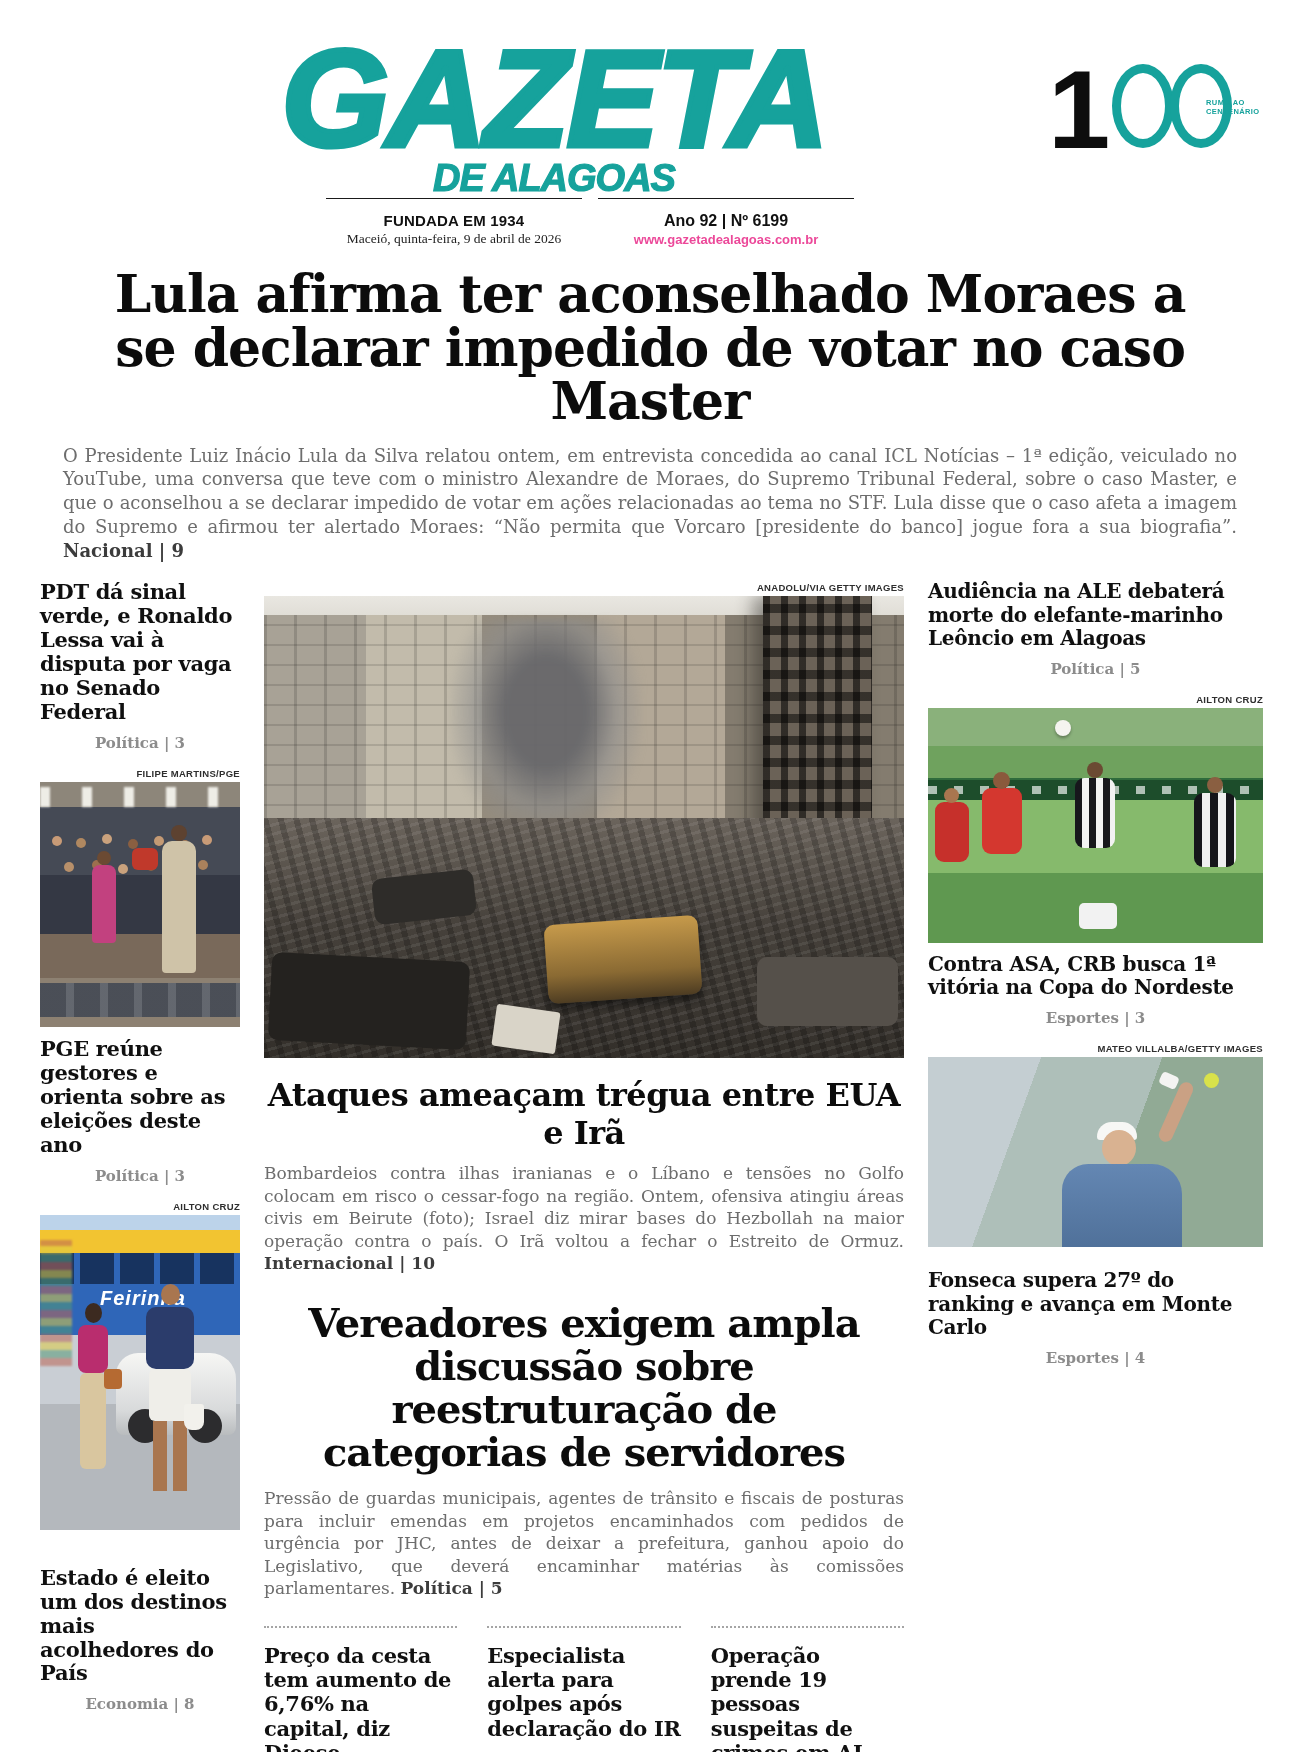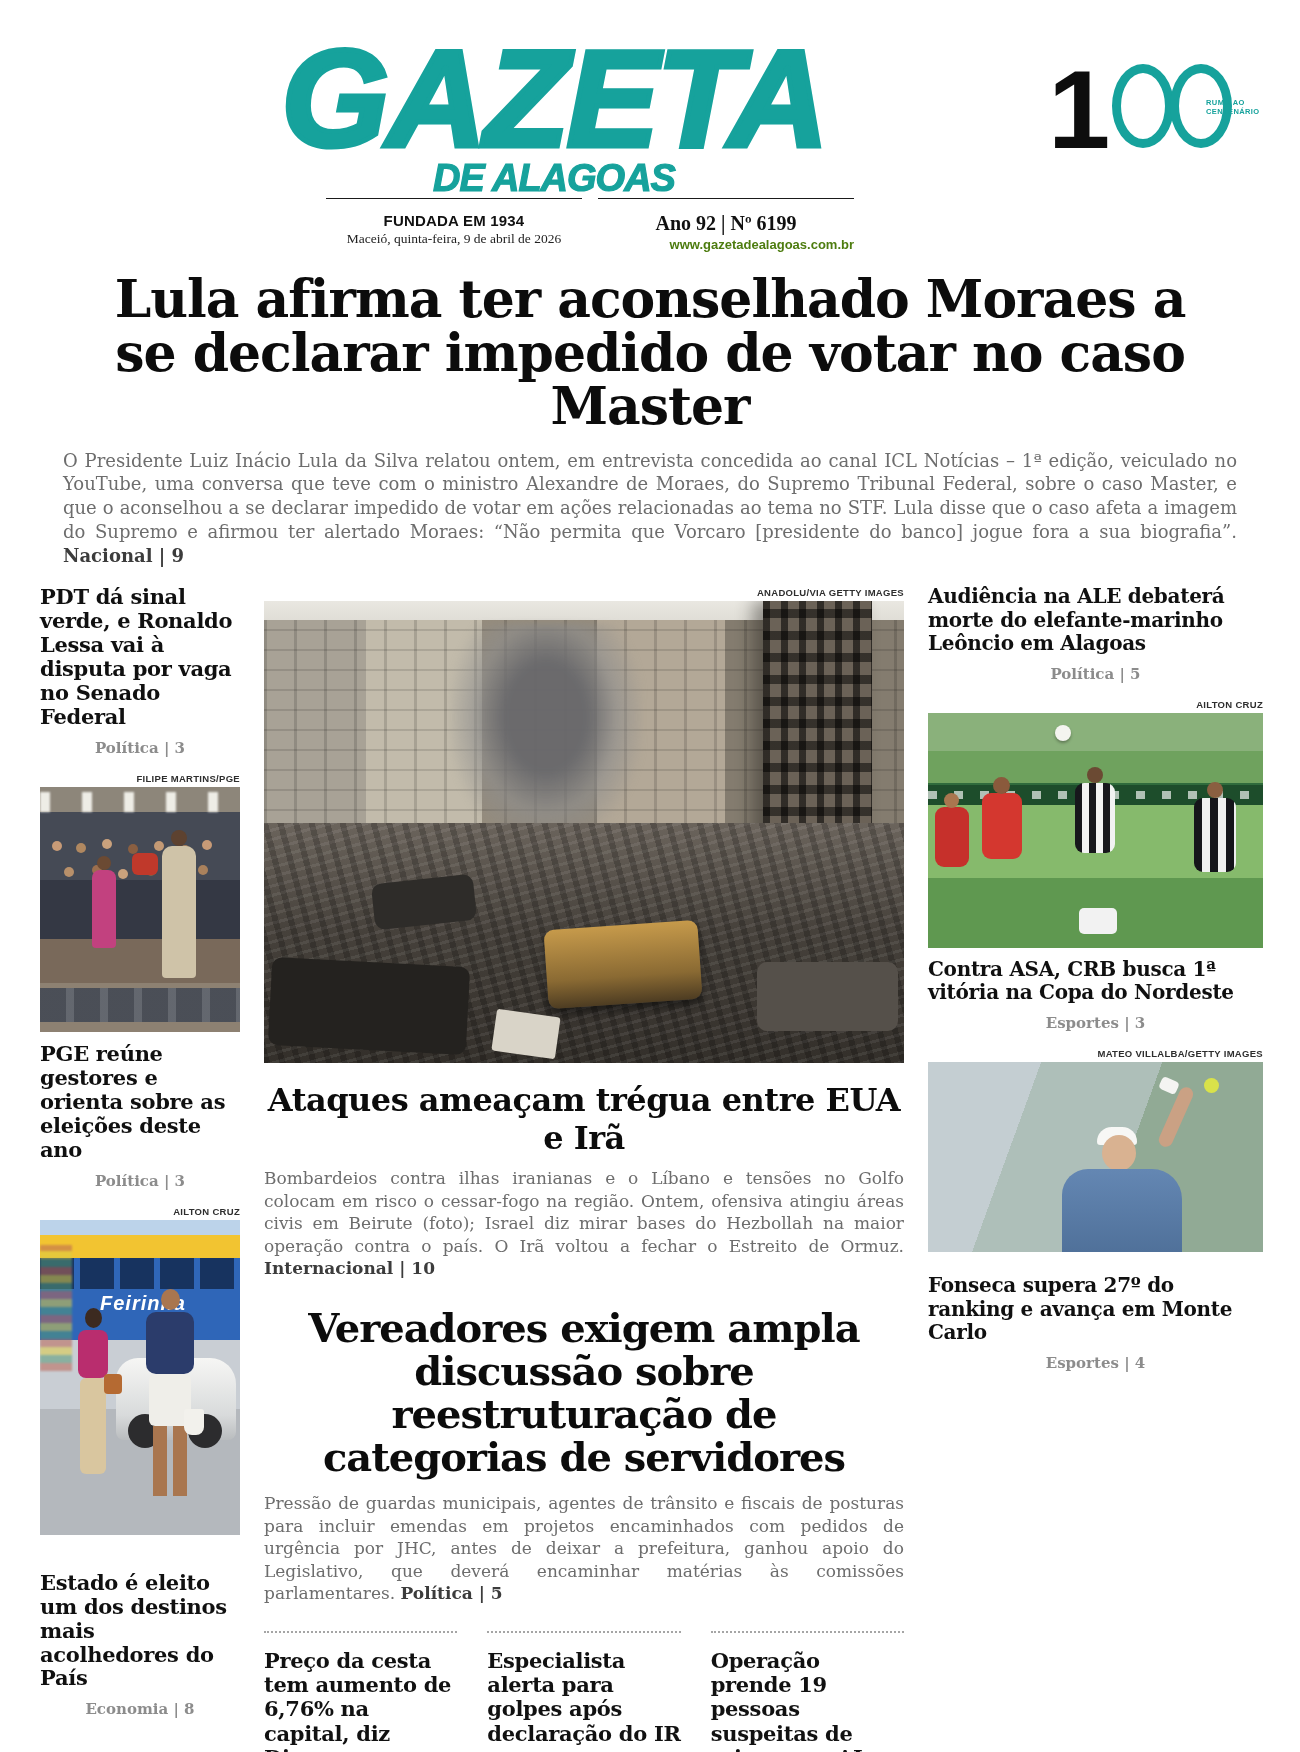--- a/index.html
+++ b/index.html
@@ -22,22 +22,22 @@
   .cent-ring { width:62px; height:84px; border:9px solid #16a29c; border-radius:50%; margin-left:2px; }
   .cent-ring + .cent-ring { margin-left:-4px; }
   .cent-caption { position:absolute; right:-4px; top:34px; width:58px; text-align:left;
                   font-size:7.5px; font-weight:bold; color:#16a29c; line-height:1.25; letter-spacing:.4px; }
 
   
   .dateline { display:flex; justify-content:center; gap:16px; transform:translateX(-60px); margin-top:2px; }
   .dl-block { border-top:1.5px solid #1a1a1a; padding-top:13px; width:256px; text-align:center; }
   .dl-founded { font-weight:bold; font-size:15px; letter-spacing:.2px; }
   .dl-date { font-family:"Liberation Serif", serif; font-size:13.5px; color:#222; margin-top:2px; }
-  .dl-edition { font-family:Liberation Serif, serif; font-weight:bold; font-size:20px; }
-  .dl-site { font-weight:bold; font-size:13px; color:#4d7c0f; margin-top:2px;text-align:right; }
+  .dl-edition { font-family:Liberation Sans, sans-serif; font-weight:bold; font-size:16px; }
+  .dl-site { font-weight:bold; font-size:13px; color:#ec4899; margin-top:2px; }
 
   
   .lead { text-align:center; }
   .lead h1 { font-family:"DejaVu Serif", serif; font-weight:bold; font-size:52px; line-height:1.03;
              letter-spacing:-1px; max-width:1140px; margin:20px auto 16px; color:#0c0c0c; }
   .lead .deck { font-family:"DejaVu Serif", serif; font-size:18px; line-height:1.32; color:#6d6d6d;
                 text-align:justify; margin:0 63px; }
   .inline-section { font-weight:bold; color:#3c3c3c; }
 
   

